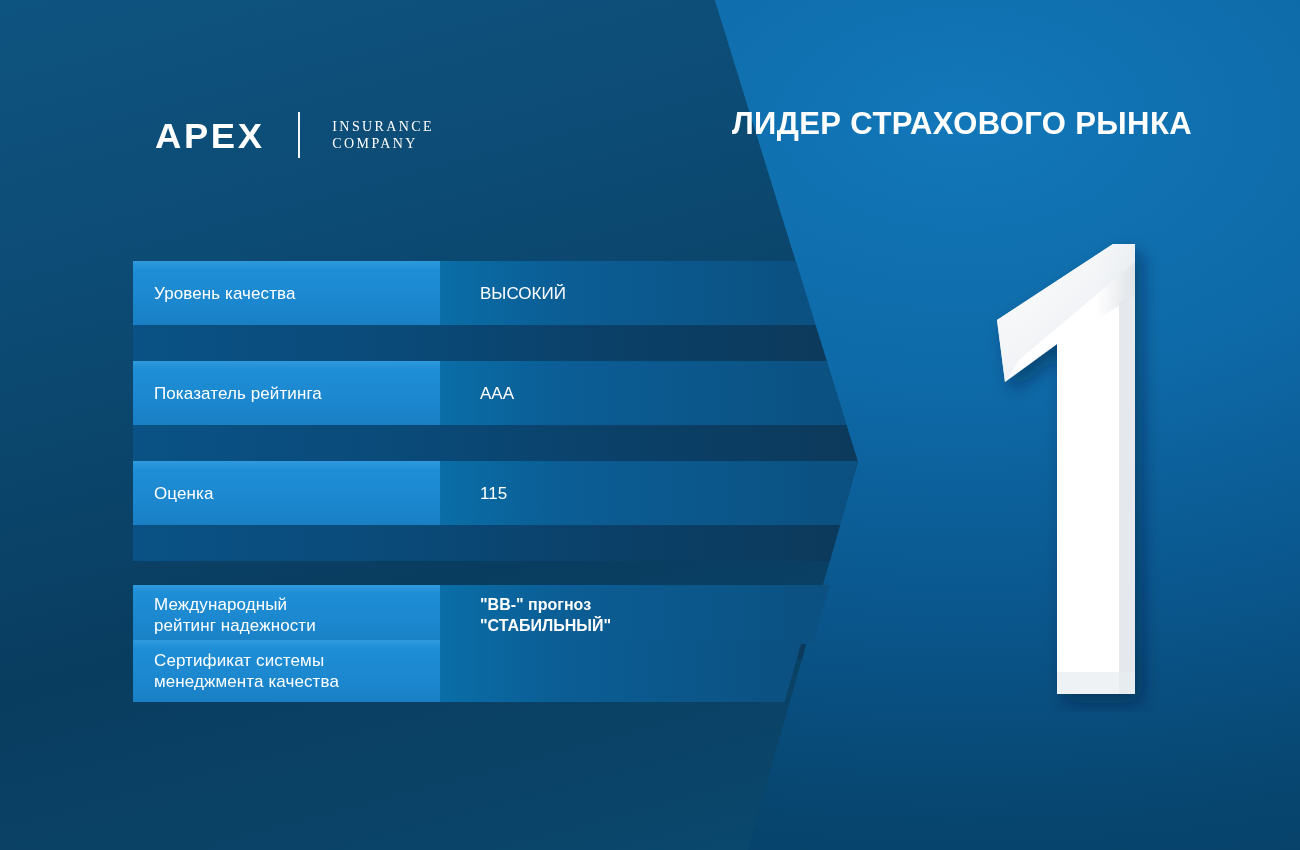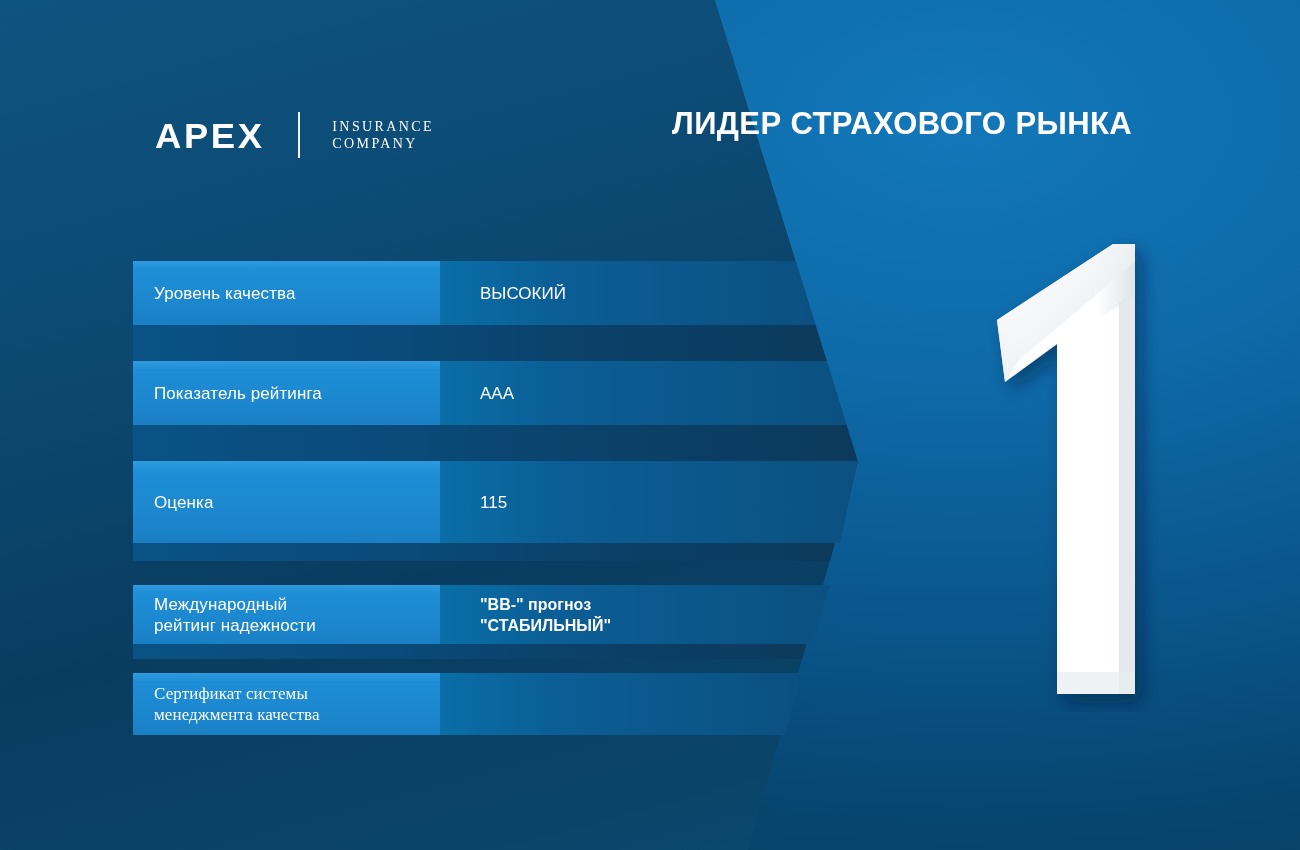--- a/index.html
+++ b/index.html
@@ -79,20 +79,21 @@
     line-height: 17px;
     text-align: left;
   }
 
   
   .headline {
     position: absolute;
     right: 108px;
     top: 104px;
     width: 520px;
+    text-align: right;
     color: #ffffff;
     font-size: 31px;
     font-weight: bold;
     line-height: 39px;
     letter-spacing: .4px;
   }
 
   
   .numeral {
     position: absolute;
@@ -194,39 +195,39 @@
       </div>
       <div class="row" style="top: 261px; height: 64px; width: 682.595px;">
         <div class="row-strip" style="width: 682.595px; background: linear-gradient(90deg, rgb(18, 207, 224) 0px, rgb(15, 195, 218) 22px, rgb(11, 166, 203) 90px, rgb(10, 136, 187) 190px, rgb(10, 111, 168) 300px, rgb(11, 94, 150) 420px, rgb(11, 80, 128) 682.595px); clip-path: polygon(0px 0px, 662.786px 0px, 682.595px 100%, 0px 100%);"></div>
         <div class="row-label">
           <span>Уровень качества</span>
         </div>
         <div class="row-value">
           <span>ВЫСОКИЙ</span>
         </div>
       </div>
-      <div class="row" style="top: 461px; height: 82px; width: 724.69px;">
+      <div class="row" style="top: 461px; height: 64px; width: 724.69px;">
         <div class="row-strip" style="width: 724.69px; background: linear-gradient(90deg, rgb(18, 207, 224) 0px, rgb(15, 195, 218) 22px, rgb(11, 166, 203) 90px, rgb(10, 136, 187) 190px, rgb(10, 111, 168) 300px, rgb(11, 94, 150) 420px, rgb(11, 80, 128) 724.69px); clip-path: polygon(0px 0px, 724.69px 0px, 707.139px 100%, 0px 100%);"></div>
         <div class="row-label">
           <span>Оценка</span>
         </div>
         <div class="row-value">
           <span>115</span>
         </div>
       </div>
       <div class="row" style="top: 561px; height: 59px; width: 696.933px; margin-top: 24px;">
         <div class="row-strip" style="width: 696.933px; background: linear-gradient(90deg, rgb(18, 207, 224) 0px, rgb(15, 195, 218) 22px, rgb(11, 166, 203) 90px, rgb(10, 136, 187) 190px, rgb(10, 111, 168) 300px, rgb(11, 94, 150) 420px, rgb(11, 80, 128) 696.933px); clip-path: polygon(0px 0px, 696.933px 0px, 679.356px 100%, 0px 100%);"></div>
         <div class="row-label">
           <span>Международный<br>рейтинг надежности</span>
         </div>
         <div class="row-value">
           <span class="bold">"BB-" прогноз<br>"СТАБИЛЬНЫЙ"</span>
         </div>
       </div>
-      <div class="row" style="top: 673px; height: 62px; width: 669.149px; font-family: Liberation Serif, serif;">
+      <div class="row" style="top: 640px; height: 62px; width: 669.149px;">
         <div class="row-strip" style="width: 669.149px; background: linear-gradient(90deg, rgb(18, 207, 224) 0px, rgb(15, 195, 218) 22px, rgb(11, 166, 203) 90px, rgb(10, 136, 187) 190px, rgb(10, 111, 168) 300px, rgb(11, 94, 150) 420px, rgb(11, 80, 128) 669.149px); clip-path: polygon(0px 0px, 669.149px 0px, 651.572px 100%, 0px 100%);"></div>
         <div class="row-label">
           <span>Сертификат системы<br>менеджмента качества</span>
         </div>
       </div>
     </div>
 
   <div class="logo">
     <div class="logo-word">APEX</div>
     <div class="logo-divider"></div>

